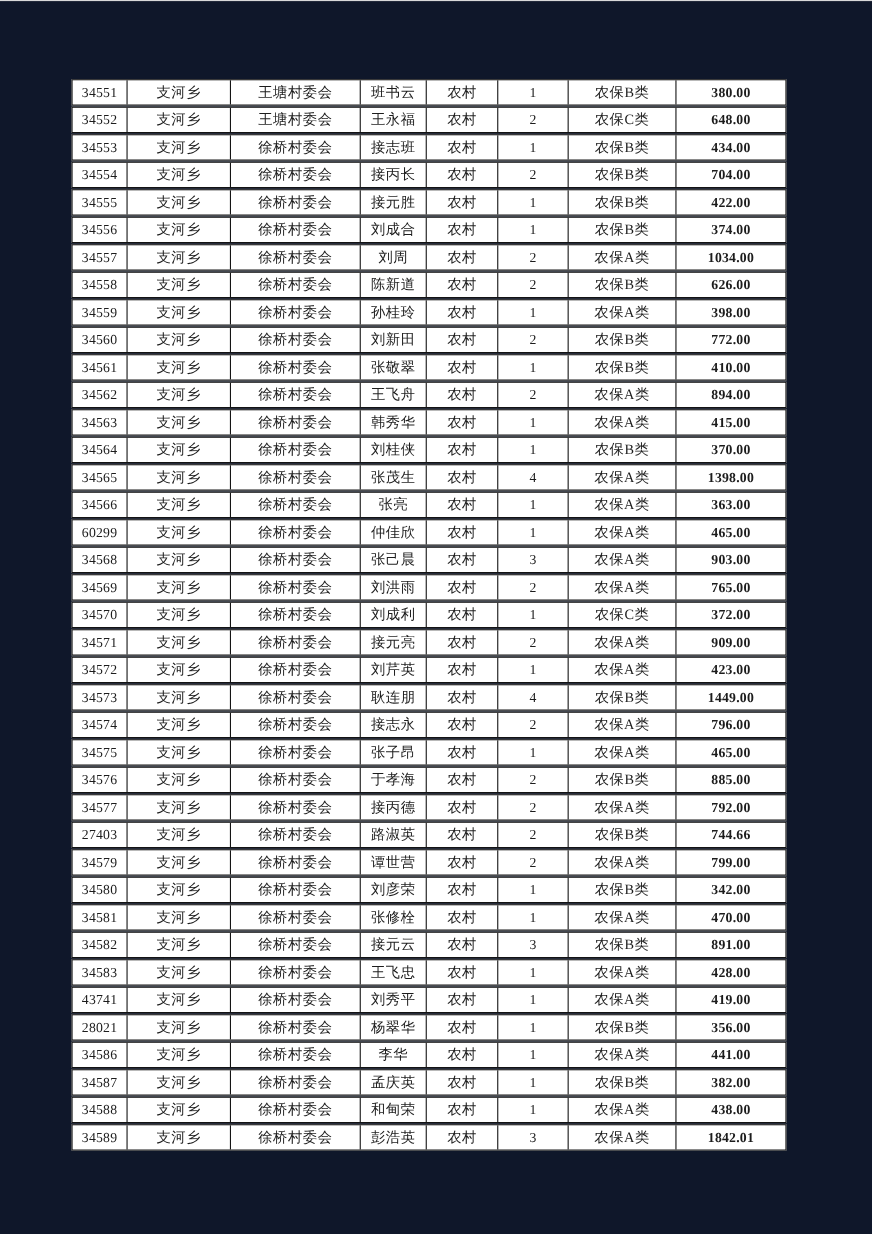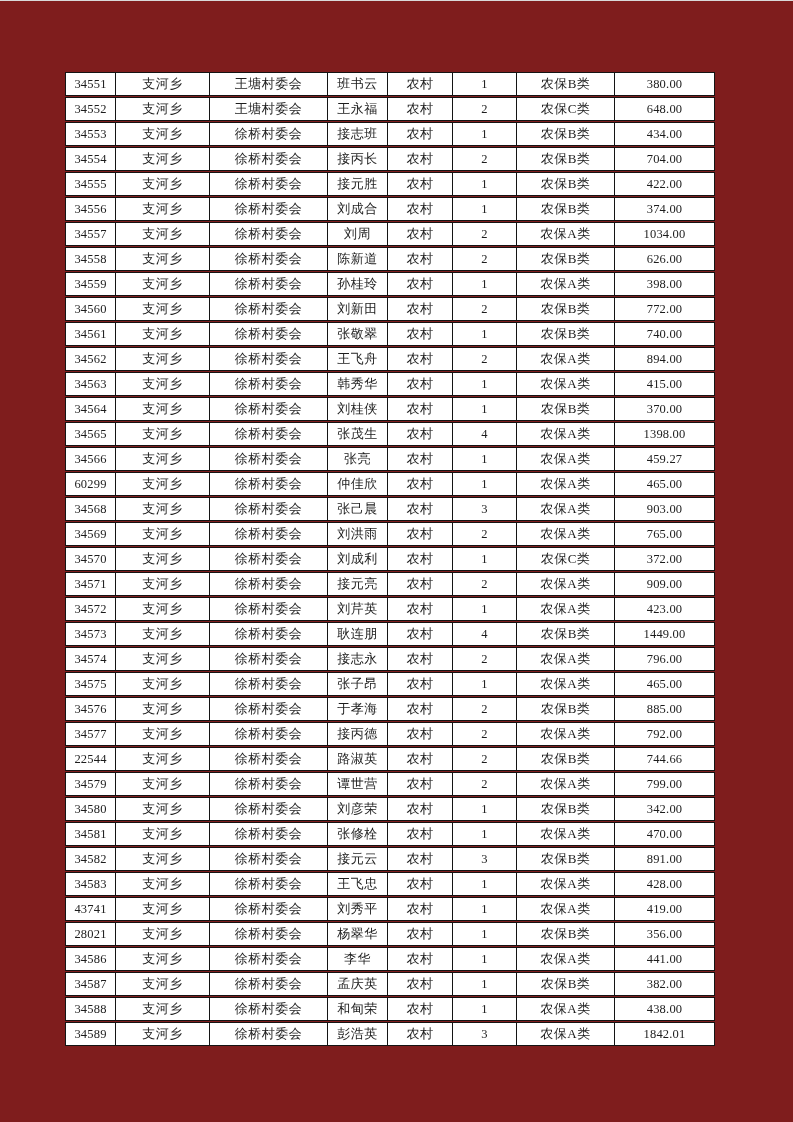--- a/index.html
+++ b/index.html
@@ -4,21 +4,21 @@
 <style>
   html, body {
     margin: 0;
     padding: 0;
     background: #ffffff;
   }
   .page {
     position: relative;
     width: 793px;
     height: 1122px;
-    background: #7f1d1d;
+    background: #0f172a;
     overflow: hidden;
     font-family: "Liberation Serif", serif;
     color: #1c1c1c;
   }
   .page-top-edge {
     position: absolute;
     top: 0;
     left: 0;
     width: 100%;
     height: 1px;
@@ -47,20 +47,21 @@
     border-right: 1px solid #141414;
     box-sizing: border-box;
     font-size: 13px;
     line-height: 22px;
     white-space: nowrap;
     overflow: hidden;
     letter-spacing: 0.5px;
   }
   .t-cell:last-child {
     border-right: none;
+    font-weight: bold;
   }
   .t-cell.num {
     letter-spacing: 0.2px;
     font-size: 12.5px;
   }
 </style>
 </head>
 <body>
 
 <div class="page">
@@ -167,21 +168,21 @@
         <div class="t-cell num">772.00</div>
       </div>
       <div class="t-row">
         <div class="t-cell num">34561</div>
         <div class="t-cell">支河乡</div>
         <div class="t-cell">徐桥村委会</div>
         <div class="t-cell">张敬翠</div>
         <div class="t-cell">农村</div>
         <div class="t-cell num">1</div>
         <div class="t-cell">农保B类</div>
-        <div class="t-cell num">740.00</div>
+        <div class="t-cell num">410.00</div>
       </div>
       <div class="t-row">
         <div class="t-cell num">34562</div>
         <div class="t-cell">支河乡</div>
         <div class="t-cell">徐桥村委会</div>
         <div class="t-cell">王飞舟</div>
         <div class="t-cell">农村</div>
         <div class="t-cell num">2</div>
         <div class="t-cell">农保A类</div>
         <div class="t-cell num">894.00</div>
@@ -217,21 +218,21 @@
         <div class="t-cell num">1398.00</div>
       </div>
       <div class="t-row">
         <div class="t-cell num">34566</div>
         <div class="t-cell">支河乡</div>
         <div class="t-cell">徐桥村委会</div>
         <div class="t-cell">张亮</div>
         <div class="t-cell">农村</div>
         <div class="t-cell num">1</div>
         <div class="t-cell">农保A类</div>
-        <div class="t-cell num">459.27</div>
+        <div class="t-cell num">363.00</div>
       </div>
       <div class="t-row">
         <div class="t-cell num">60299</div>
         <div class="t-cell">支河乡</div>
         <div class="t-cell">徐桥村委会</div>
         <div class="t-cell">仲佳欣</div>
         <div class="t-cell">农村</div>
         <div class="t-cell num">1</div>
         <div class="t-cell">农保A类</div>
         <div class="t-cell num">465.00</div>
@@ -330,21 +331,21 @@
         <div class="t-cell num">34577</div>
         <div class="t-cell">支河乡</div>
         <div class="t-cell">徐桥村委会</div>
         <div class="t-cell">接丙德</div>
         <div class="t-cell">农村</div>
         <div class="t-cell num">2</div>
         <div class="t-cell">农保A类</div>
         <div class="t-cell num">792.00</div>
       </div>
       <div class="t-row">
-        <div class="t-cell num">22544</div>
+        <div class="t-cell num">27403</div>
         <div class="t-cell">支河乡</div>
         <div class="t-cell">徐桥村委会</div>
         <div class="t-cell">路淑英</div>
         <div class="t-cell">农村</div>
         <div class="t-cell num">2</div>
         <div class="t-cell">农保B类</div>
         <div class="t-cell num">744.66</div>
       </div>
       <div class="t-row">
         <div class="t-cell num">34579</div>

